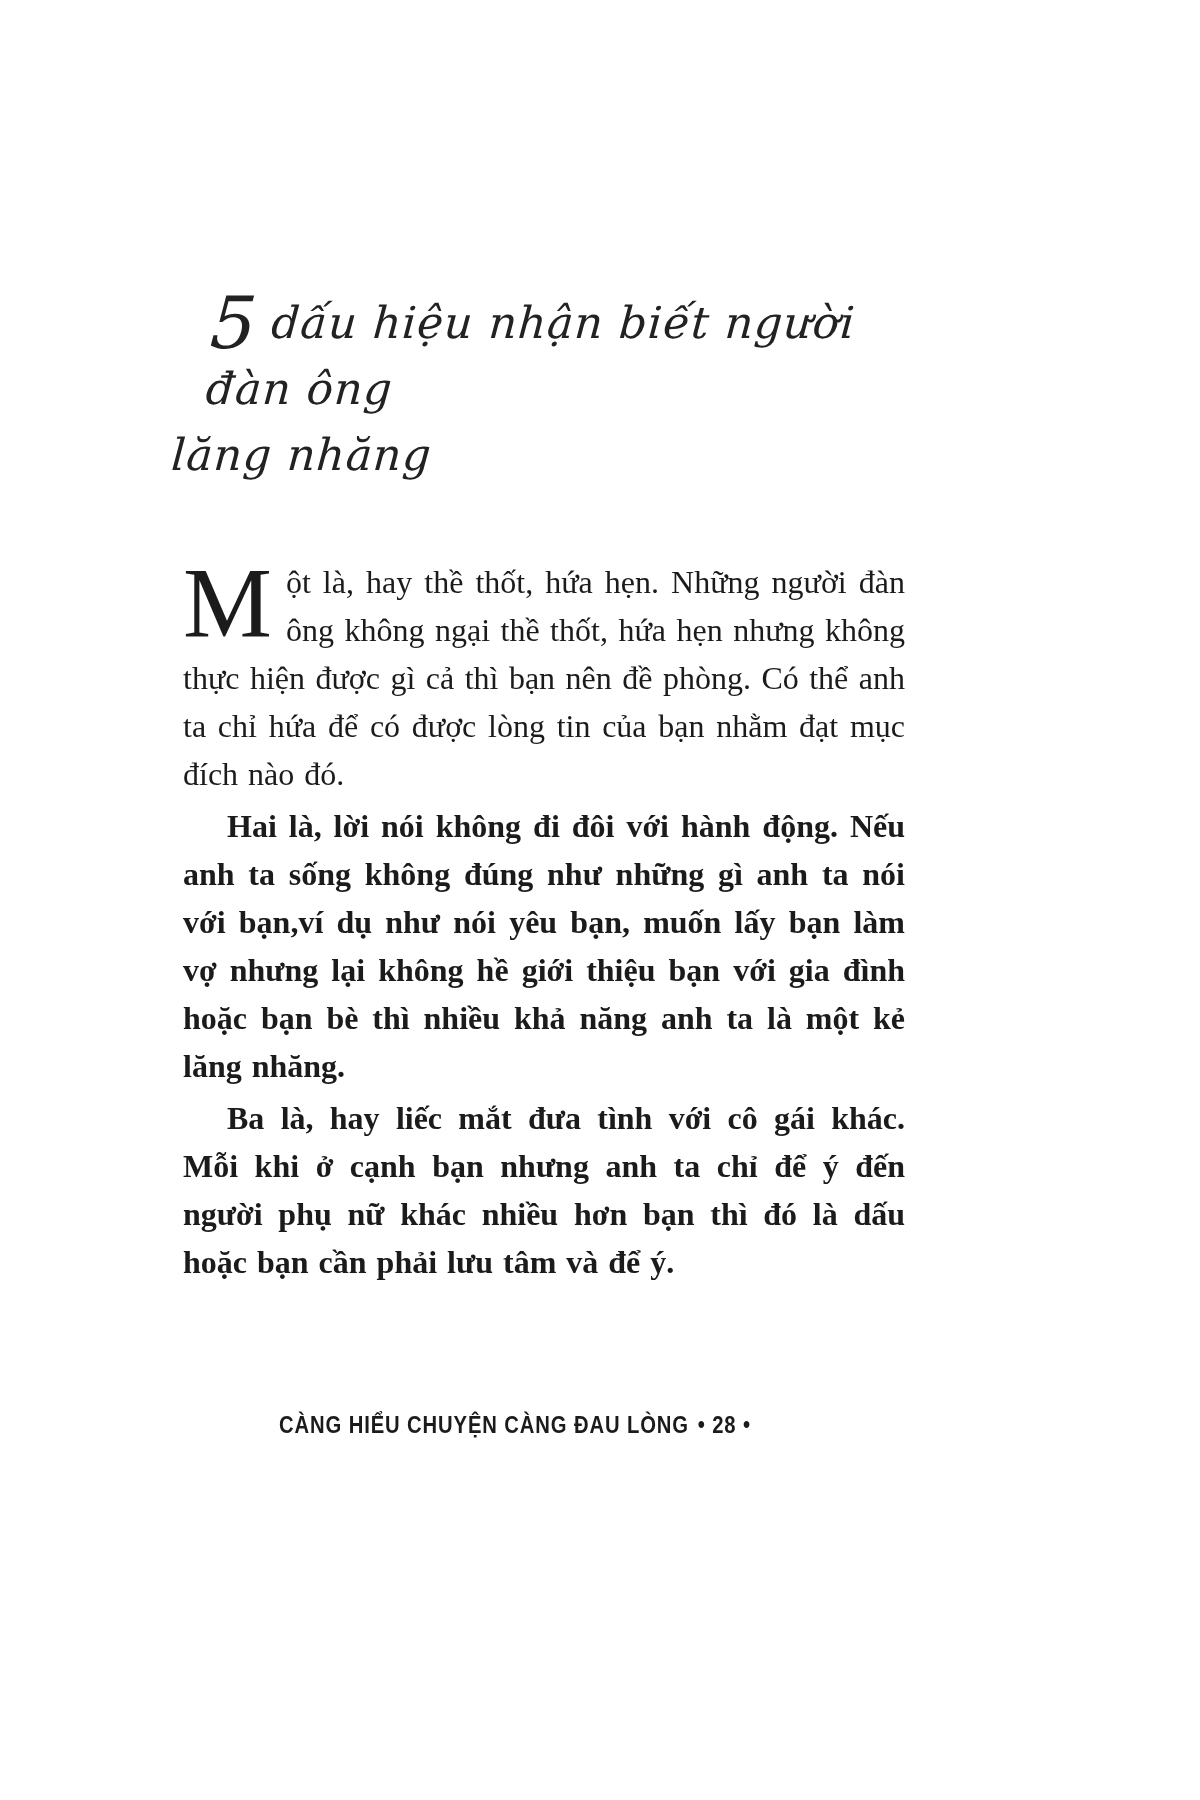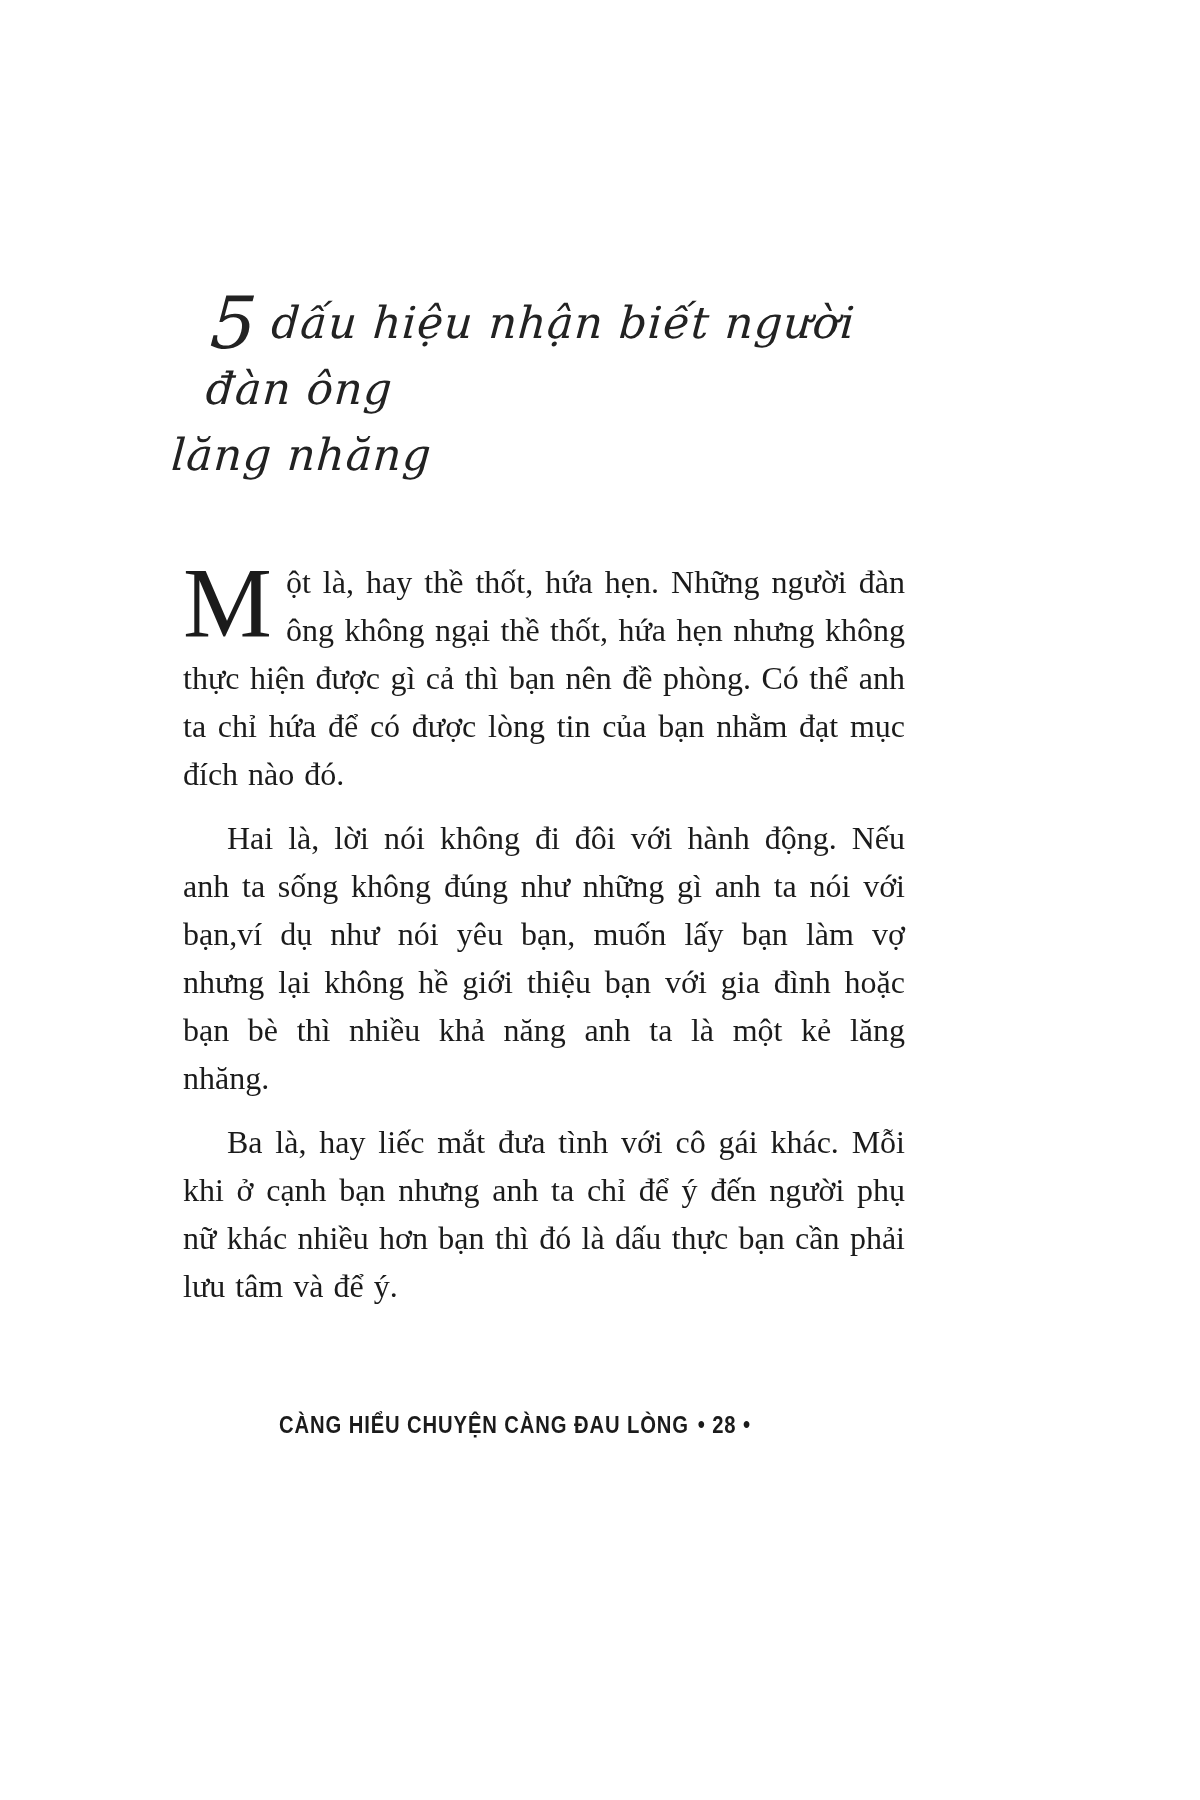--- a/index.html
+++ b/index.html
@@ -48,22 +48,23 @@
   .body-text p {
     font-family: "Liberation Serif", serif;
     font-size: 32px;
     line-height: 1.5;
     text-align: justify;
     margin: 0;
     color: #1b1b1b;
     word-spacing: 2px;
   }
   .body-text p + p {
-    margin-top: 16px;
+    margin-top: 4px;
     text-indent: 44px;
+    font-weight: bold;
   }
   .drop-cap {
     float: left;
     font-family: "Liberation Serif", serif;
     font-size: 100px;
     line-height: 78px;
     padding: 6px 14px 0 0;
     font-weight: 400;
     color: #1b1b1b;
   }
@@ -99,21 +100,21 @@
         <span class="title-number">5</span><span>dấu hiệu nhận biết người đàn ông</span>
       </div>
       <div class="title-line2">lăng nhăng</div>
     </div>
 
     <div class="body-text">
       <p>
         <span class="drop-cap">M</span><span>ột là, hay thề thốt, hứa hẹn. Những người đàn ông không ngại thề thốt, hứa hẹn nhưng không thực hiện được gì cả thì bạn nên đề phòng. Có thể anh ta chỉ hứa để có được lòng tin của bạn nhằm đạt mục đích nào đó.</span>
       </p>
       <p>Hai là, lời nói không đi đôi với hành động. Nếu anh ta sống không đúng như những gì anh ta nói với bạn,ví dụ như nói yêu bạn, muốn lấy bạn làm vợ nhưng lại không hề giới thiệu bạn với gia đình hoặc bạn bè thì nhiều khả năng anh ta là một kẻ lăng nhăng.</p>
-      <p>Ba là, hay liếc mắt đưa tình với cô gái khác. Mỗi khi ở cạnh bạn nhưng anh ta chỉ để ý đến người phụ nữ khác nhiều hơn bạn thì đó là dấu thực bạn cần phải lưu tâm và để ý.</p>
+      <p>Ba là, hay liếc mắt đưa tình với cô gái khác. Mỗi khi ở cạnh bạn nhưng anh ta chỉ để ý đến người phụ nữ khác nhiều hơn bạn thì đó là dấu hoặc bạn cần phải lưu tâm và để ý.</p>
     </div>
 
   </div>
 
   <div class="footer">
     <span>CÀNG HIỂU CHUYỆN CÀNG ĐAU LÒNG</span><span class="page-label">• 28 •</span>
   </div>
 
 </div>
 

